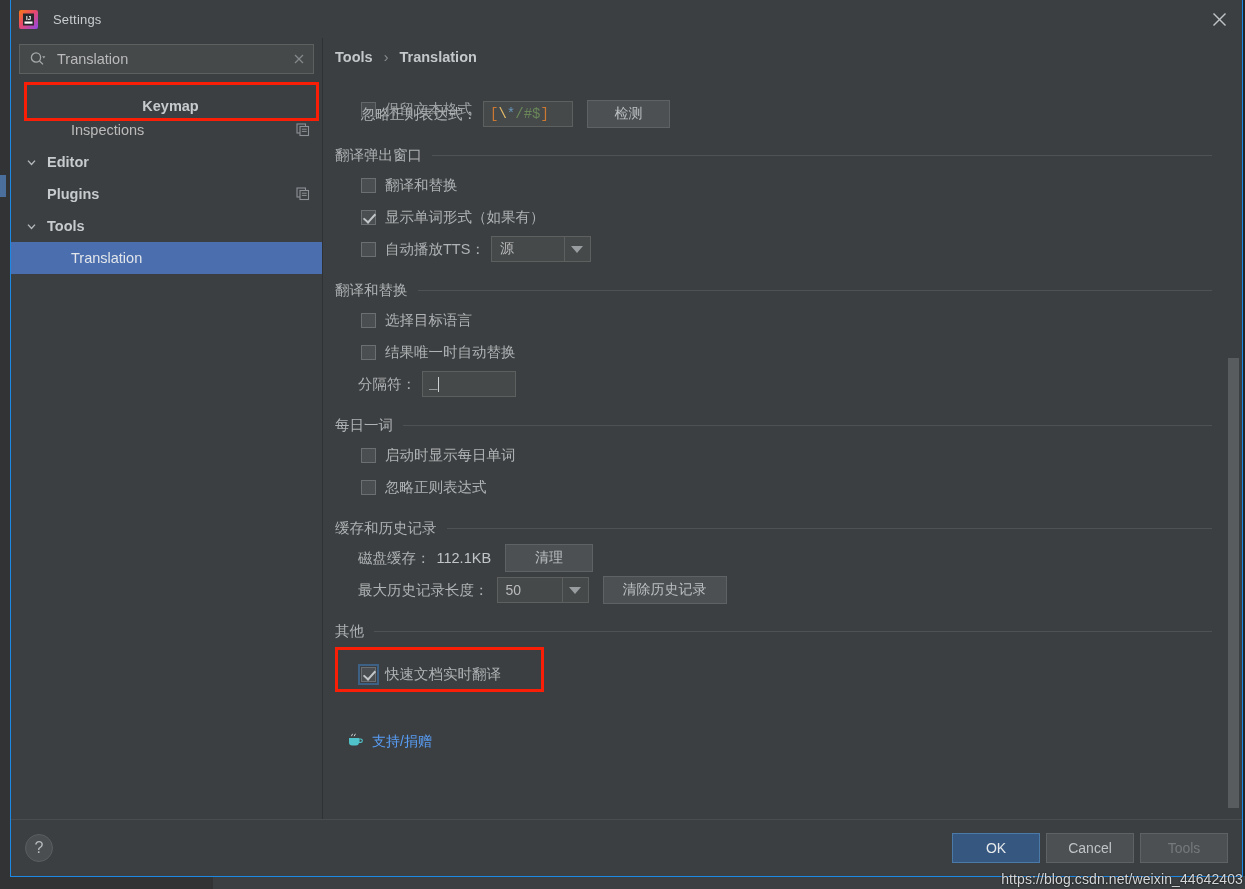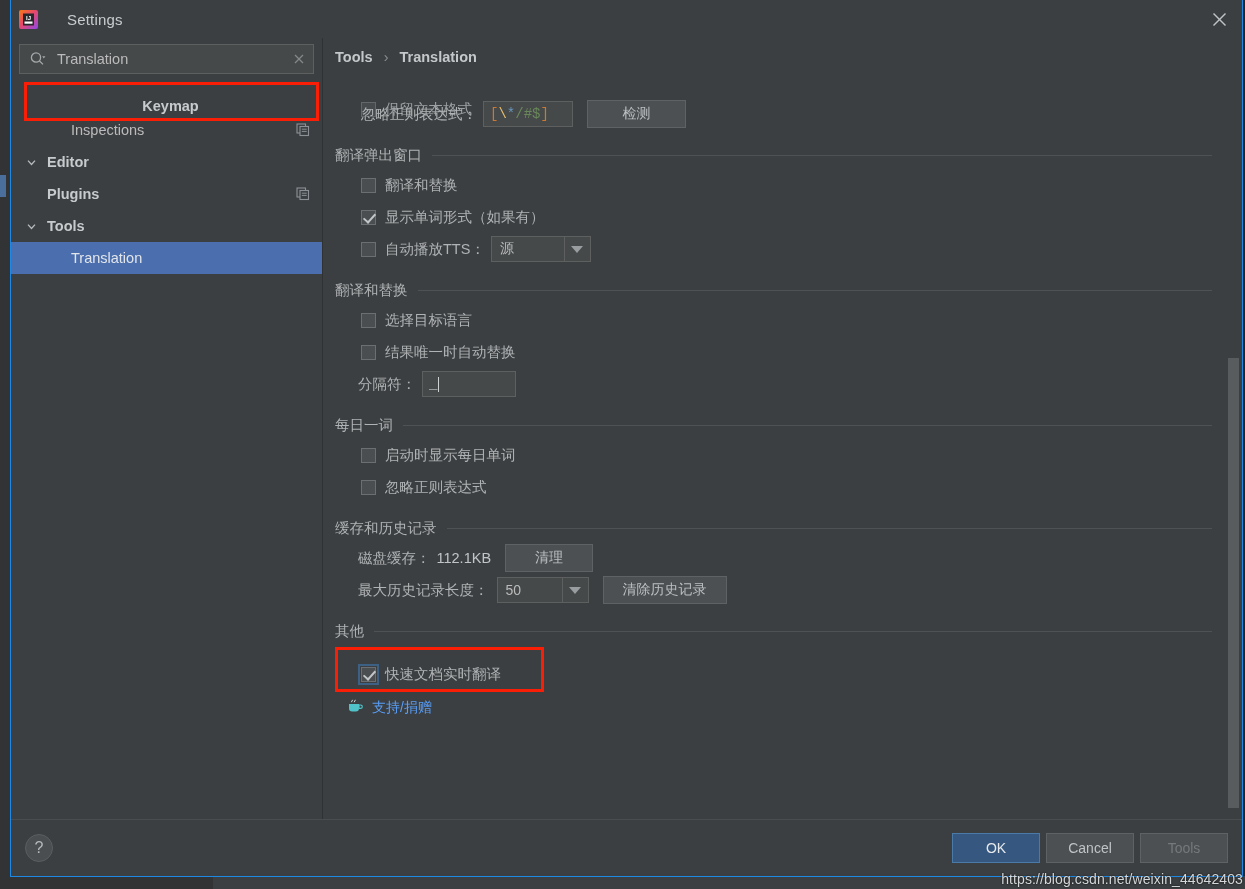--- a/index.html
+++ b/index.html
@@ -27,21 +27,21 @@
     display:flex; flex-direction:column;
   }
 
   
   .titlebar {
     height:38px; flex:0 0 38px; background:#3c3f41;
     display:flex; align-items:center; position:relative;
   }
   .app-icon { width:21px; height:21px; margin-left:7px; position:relative; flex:0 0 21px; }
   .title-text {
-    margin-left:28px; color:#c9ccce; font-size:15px; letter-spacing:.2px;
+    margin-left:14px; color:#c9ccce; font-size:13px; letter-spacing:.2px;
   }
   .close-btn {
     position:absolute; right:0; top:0; width:46px; height:38px;
     display:flex; align-items:center; justify-content:center; cursor:pointer;
   }
   .close-btn svg { display:block; }
 
   
   .body-wrap { flex:1 1 auto; display:flex; min-height:0; position:relative; }
 
@@ -147,21 +147,21 @@
   .rx-b { color:#cc7832; }      
   .rx-e { color:#e8bf6a; }      
   .rx-s { color:#6a8759; }      
   .rx-d { color:#6897bb; }
 
   .other-highlight {
     position:absolute; left:0px; top:0px; width:209px; height:45px;
     border:3px solid #fb1e06; pointer-events:none;
   }
 
-  .link-row { display:flex; align-items:center; gap:8px; padding-left:12px;}
+  .link-row { display:flex; align-items:center; gap:8px; margin-top:34px; padding-left:12px;}
   .link-text { color:#589df6; font-size:14px; cursor:pointer; }
 
   
   .vscroll { position:absolute; right:3px; top:0; width:11px; height:100%; }
   .vthumb { position:absolute; left:0; width:11px; background:#595c5e; border-radius:0; cursor:pointer; }
 
   
   .footer {
     height:57px; flex:0 0 57px; background:#3c3f41; position:relative;
     display:flex; align-items:center; padding:0 14px;
@@ -312,21 +312,21 @@
             <span class="lbl">忽略正则表达式：</span>
             <span class="tf" id="regex-field" style="width:90px; margin-left:6px;">
                 <span class="rx-b">[</span>
                 <span class="rx-e">\</span>
                 <span class="rx-d">*</span>
                 <span class="rx-s">/</span>
                 <span class="rx-s">#</span>
                 <span class="rx-s">$</span>
                 <span class="rx-b">]</span>
               </span>
-            <span class="btn" style="margin-left:14px; width:99px;">检测</span>
+            <span class="btn" style="margin-left:14px; width:83px;">检测</span>
           </div>
 
           <div id="groups">
               <div class="group">
                 <div class="group-head">
                   <span>翻译弹出窗口</span>
                   <span class="rule"></span>
                 </div>
                 <div class="group-body">
                   <div class="row">

